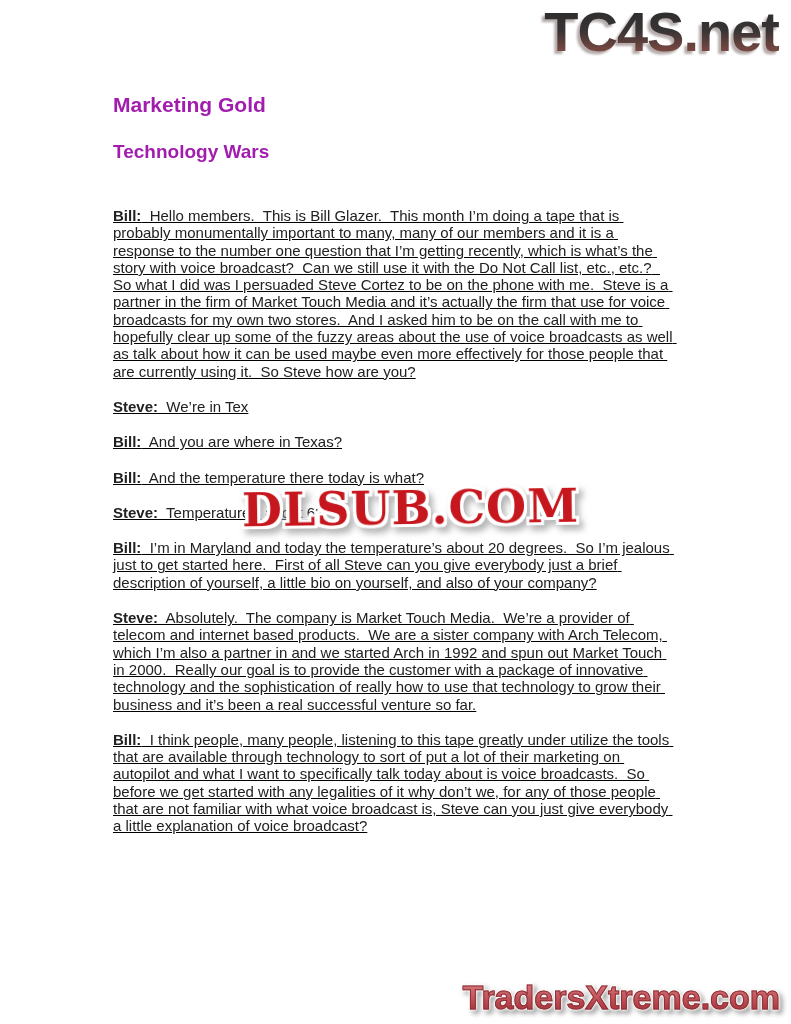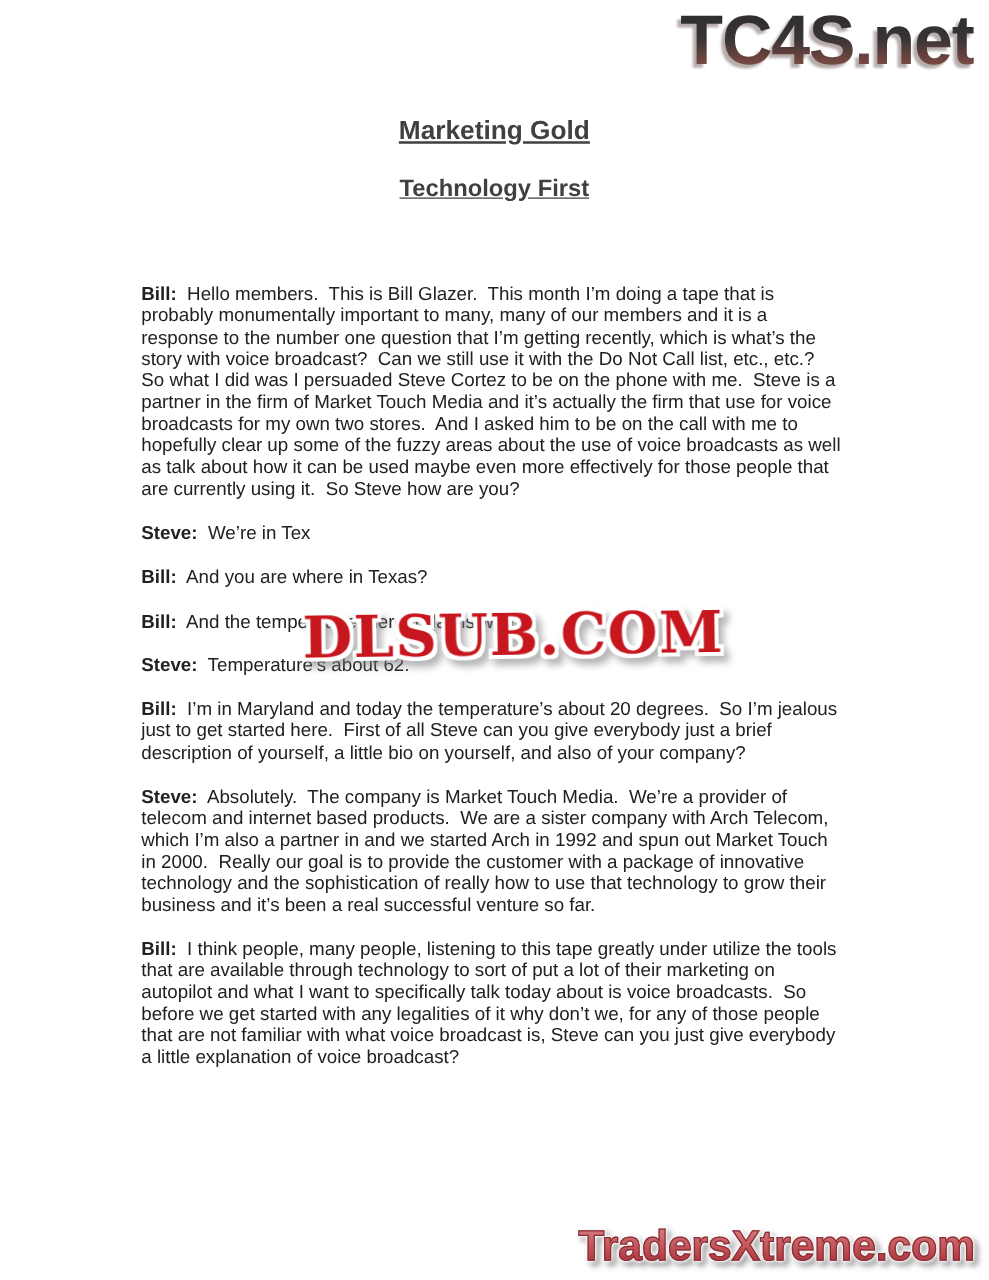--- a/index.html
+++ b/index.html
@@ -31,32 +31,30 @@
   }
 
   
   .content {
     position: absolute;
     left: 113px;
     top: 0;
     width: 565px;
   }
   .h-title, .h-sub, .h-interview {
-    text-align: center;
     font-weight: bold;
-    color: #404040;
+    color: #a21caf;
     margin: 0;
-    text-decoration: underline;
   }
   .h-title     { margin-top: 93px; font-size: 21px; line-height: 24px; }
   .h-sub       { margin-top: 24px; font-size: 19px; line-height: 22px; }
   .h-interview { margin-top: 25px; font-size: 19px; line-height: 22px; }
 
   
-  .transcript { margin-top: 64px; }
+  .transcript { margin-top: 44px; text-decoration: underline; }
   .para {
     margin: 0 0 18px 0;
     font-size: 15px;
     line-height: 17.3px;
     color: #212121;
     white-space: pre-wrap;
   }
   .speaker { font-weight: bold; }
 
   
@@ -99,21 +97,21 @@
 </style>
 </head>
 <body>
 
 <div class="page">
 
   <div class="tc4s">TC4S.net</div>
 
   <div class="content">
     <div class="h-title">Marketing Gold</div>
-    <div class="h-sub">Technology First</div>
+    <div class="h-sub">Technology Wars</div>
 
     <div class="transcript">
       <p class="para"><span class="speaker">Bill:</span><span>  Hello members.  This is Bill Glazer.  This month I’m doing a tape that is probably monumentally important to many, many of our members and it is a response to the number one question that I’m getting recently, which is what’s the story with voice broadcast?  Can we still use it with the Do Not Call list, etc., etc.?  So what I did was I persuaded Steve Cortez to be on the phone with me.  Steve is a partner in the firm of Market Touch Media and it’s actually the firm that use for voice broadcasts for my own two stores.  And I asked him to be on the call with me to hopefully clear up some of the fuzzy areas about the use of voice broadcasts as well as talk about how it can be used maybe even more effectively for those people that are currently using it.  So Steve how are you?</span></p>
       <p class="para"><span class="speaker">Steve:</span><span>  We’re in Tex</span></p>
       <p class="para"><span class="speaker">Bill:</span><span>  And you are where in Texas?</span></p>
       <p class="para"><span class="speaker">Bill:</span><span>  And the temperature there today is what?</span></p>
       <p class="para"><span class="speaker">Steve:</span><span>  Temperature’s about 62.</span></p>
       <p class="para"><span class="speaker">Bill:</span><span>  I’m in Maryland and today the temperature’s about 20 degrees.  So I’m jealous just to get started here.  First of all Steve can you give everybody just a brief description of yourself, a little bio on yourself, and also of your company?</span></p>
       <p class="para"><span class="speaker">Steve:</span><span>  Absolutely.  The company is Market Touch Media.  We’re a provider of telecom and internet based products.  We are a sister company with Arch Telecom, which I’m also a partner in and we started Arch in 1992 and spun out Market Touch in 2000.  Really our goal is to provide the customer with a package of innovative technology and the sophistication of really how to use that technology to grow their business and it’s been a real successful venture so far.</span></p>
       <p class="para"><span class="speaker">Bill:</span><span>  I think people, many people, listening to this tape greatly under utilize the tools that are available through technology to sort of put a lot of their marketing on autopilot and what I want to specifically talk today about is voice broadcasts.  So before we get started with any legalities of it why don’t we, for any of those people that are not familiar with what voice broadcast is, Steve can you just give everybody a little explanation of voice broadcast?</span></p>

